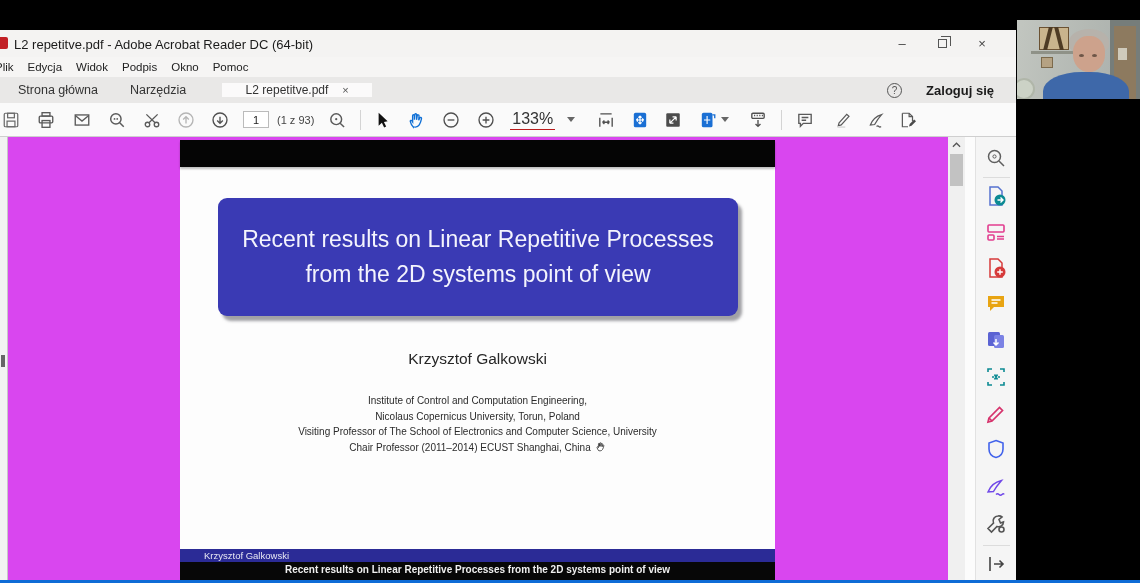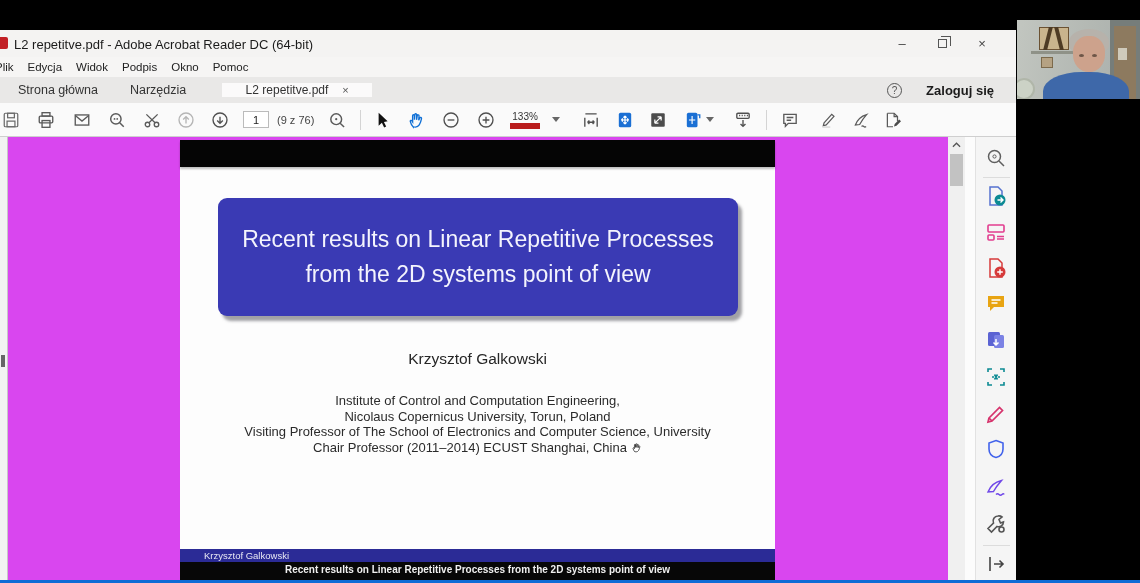--- a/index.html
+++ b/index.html
@@ -26,36 +26,36 @@
   .tab-doc .x { color:#555; font-size:11px; }
   .tabbar-right { position:absolute; right:22px; top:0; height:26px; display:flex; align-items:center; gap:24px; }
   .help-circ { width:15px; height:15px; border:1px solid #555; border-radius:50%; display:flex; align-items:center; justify-content:center; font-size:10px; color:#555; }
   .signin { font-size:13px; color:#1b1b1b;font-weight:bold; }
 
   .toolbar { position:relative; height:34px; background:#fafafa; border-bottom:1px solid #cfcfcf; display:flex; align-items:center; }
   .ti { width:18px; height:18px; flex:0 0 auto; }
   .tsep { width:1px; height:20px; background:#d4d4d4; flex:0 0 auto; }
   .pageinput { width:26px; height:17px; border:1px solid #bbb; background:#fff; font-size:11px; color:#222; text-align:center; line-height:16px; }
   .pagecount { font-size:11px; color:#444; white-space:nowrap; }
-  .zoomtext { font-size:10px; color:#333; border-bottom:6px solid #b91c1c; padding:0 2px 1px 2px; }
+  .zoomtext { font-size:16px; color:#333; border-bottom:1px solid #b91c1c; padding:0 2px 1px 2px; }
   .caret { width:0; height:0; border-left:4px solid transparent; border-right:4px solid transparent; border-top:5px solid #666; }
 
   
   .docarea { position:relative; height:570px; background:#d946ef; overflow:hidden; }
   .leftstrip { position:absolute; left:0; top:0; width:8px; height:100%; background:#f2f2f2; border-right:1px solid #c6c6c6; }
   .leftstrip .notch { position:absolute; left:1px; top:218px; width:4px; height:12px; background:#666; }
 
   .page { position:absolute; left:180px; top:3px; width:595px; height:440px; background:#fdfdfd; }
   .page-topbar { position:absolute; left:0; top:0; width:100%; height:27px; background:#050505; box-shadow:0 2px 2px rgba(0,0,0,.25); }
 
   .titlebox { position:absolute; left:38px; top:58px; width:520px; height:118px; background:#3a3ab4; border-radius:9px; box-shadow:4px 5px 3px rgba(85,85,92,.55); display:flex; align-items:center; justify-content:center; }
   .titlebox .t { width:478px; text-align:center; color:#f4f4fd; font-size:23px; line-height:35px; font-weight:400; }
 
   .author { position:absolute; left:0; top:210px; width:100%; text-align:center; font-size:15.5px; color:#262626; }
-  .affil { position:absolute; left:0; top:253px; width:100%; text-align:center; font-size:13px; line-height:15.6px; color:#2b2b2b; }
+  .affil { position:absolute; left:0; top:253px; width:100%; text-align:center; font-size:10px; line-height:15.6px; color:#2b2b2b; }
   .handcursor { display:inline-block; margin-left:4px; vertical-align:-2px; }
 
   .foot-blue { position:absolute; left:0; top:409px; width:100%; height:13px; background:#2b2b96; color:#e8e8f4; font-size:9.5px; line-height:13px; padding-left:24px; }
   .foot-black { position:absolute; left:0; top:422px; width:100%; height:18px; background:#070707; color:#f0f0f0; font-size:10px; line-height:16px; text-align:center; font-weight:600; }
 
   .collapse-arrow { position:absolute; right:55px; top:218px; width:0; height:0; border-top:5px solid transparent; border-bottom:5px solid transparent; border-right:7px solid #3c3c3c; }
 
   
   .vscroll { position:absolute; right:51px; top:0; width:17px; height:100%; background:#f0f0f0; }
   .vscroll .thumb { position:absolute; left:2px; top:17px; width:13px; height:32px; background:#c2c2c2; }
@@ -174,21 +174,21 @@
             <path d="M8 11V5M5.5 7.5L8 5l2.5 2.5"></path>
           </g>
         </svg>
       <svg class="ti" style="margin-left:16px" viewBox="0 0 16 16">
           <g fill="none" stroke="#4f4f4f" stroke-width="1.2">
             <circle cx="8" cy="8" r="6.2"></circle>
             <path d="M8 5v6M5.5 8.5L8 11l2.5-2.5"></path>
           </g>
         </svg>
       <span class="pageinput" style="margin-left:14px">1</span>
-      <span class="pagecount" style="margin-left:8px">(9 z 76)</span>
+      <span class="pagecount" style="margin-left:8px">(1 z 93)</span>
       <svg class="ti" style="margin-left:14px" viewBox="0 0 16 16">
           <g fill="none" stroke="#5a5a5a" stroke-width="1.3">
             <circle cx="7.3" cy="7.3" r="4.8"></circle>
             <path d="M10.8 10.8L14.3 14.3"></path>
           </g>
           <circle cx="7.3" cy="7.3" r="1" fill="#5a5a5a"></circle>
         </svg>
       <span class="tsep" style="margin-left:14px"></span>
       <svg class="ti" style="margin-left:12px" viewBox="0 0 16 16">
           <path d="M5 1.5v11.6l2.9-2.6 2 4.1 1.8-.9-2-4 3.3-.6z" fill="#111"></path>

